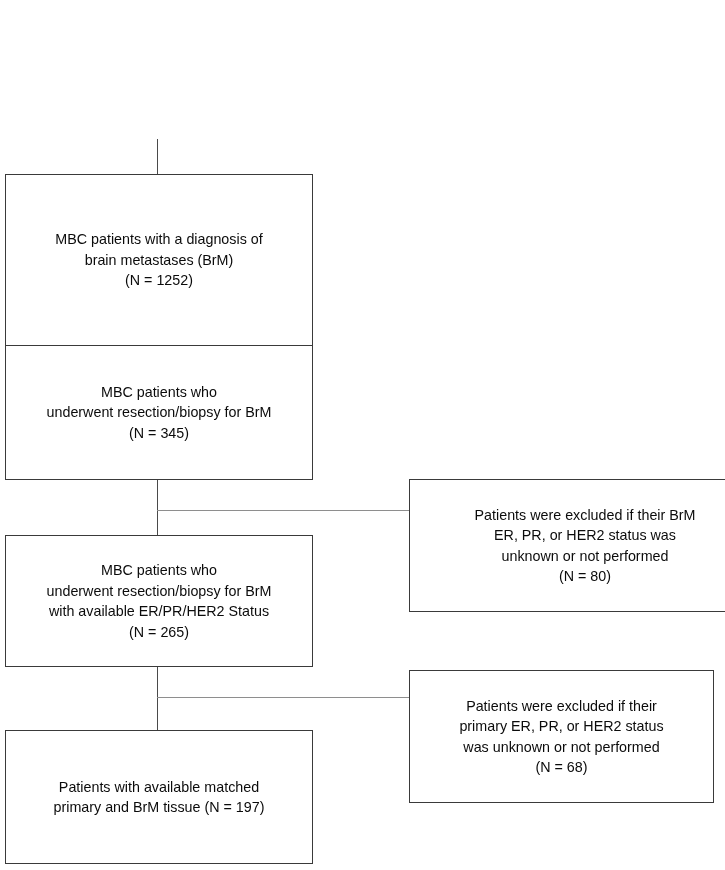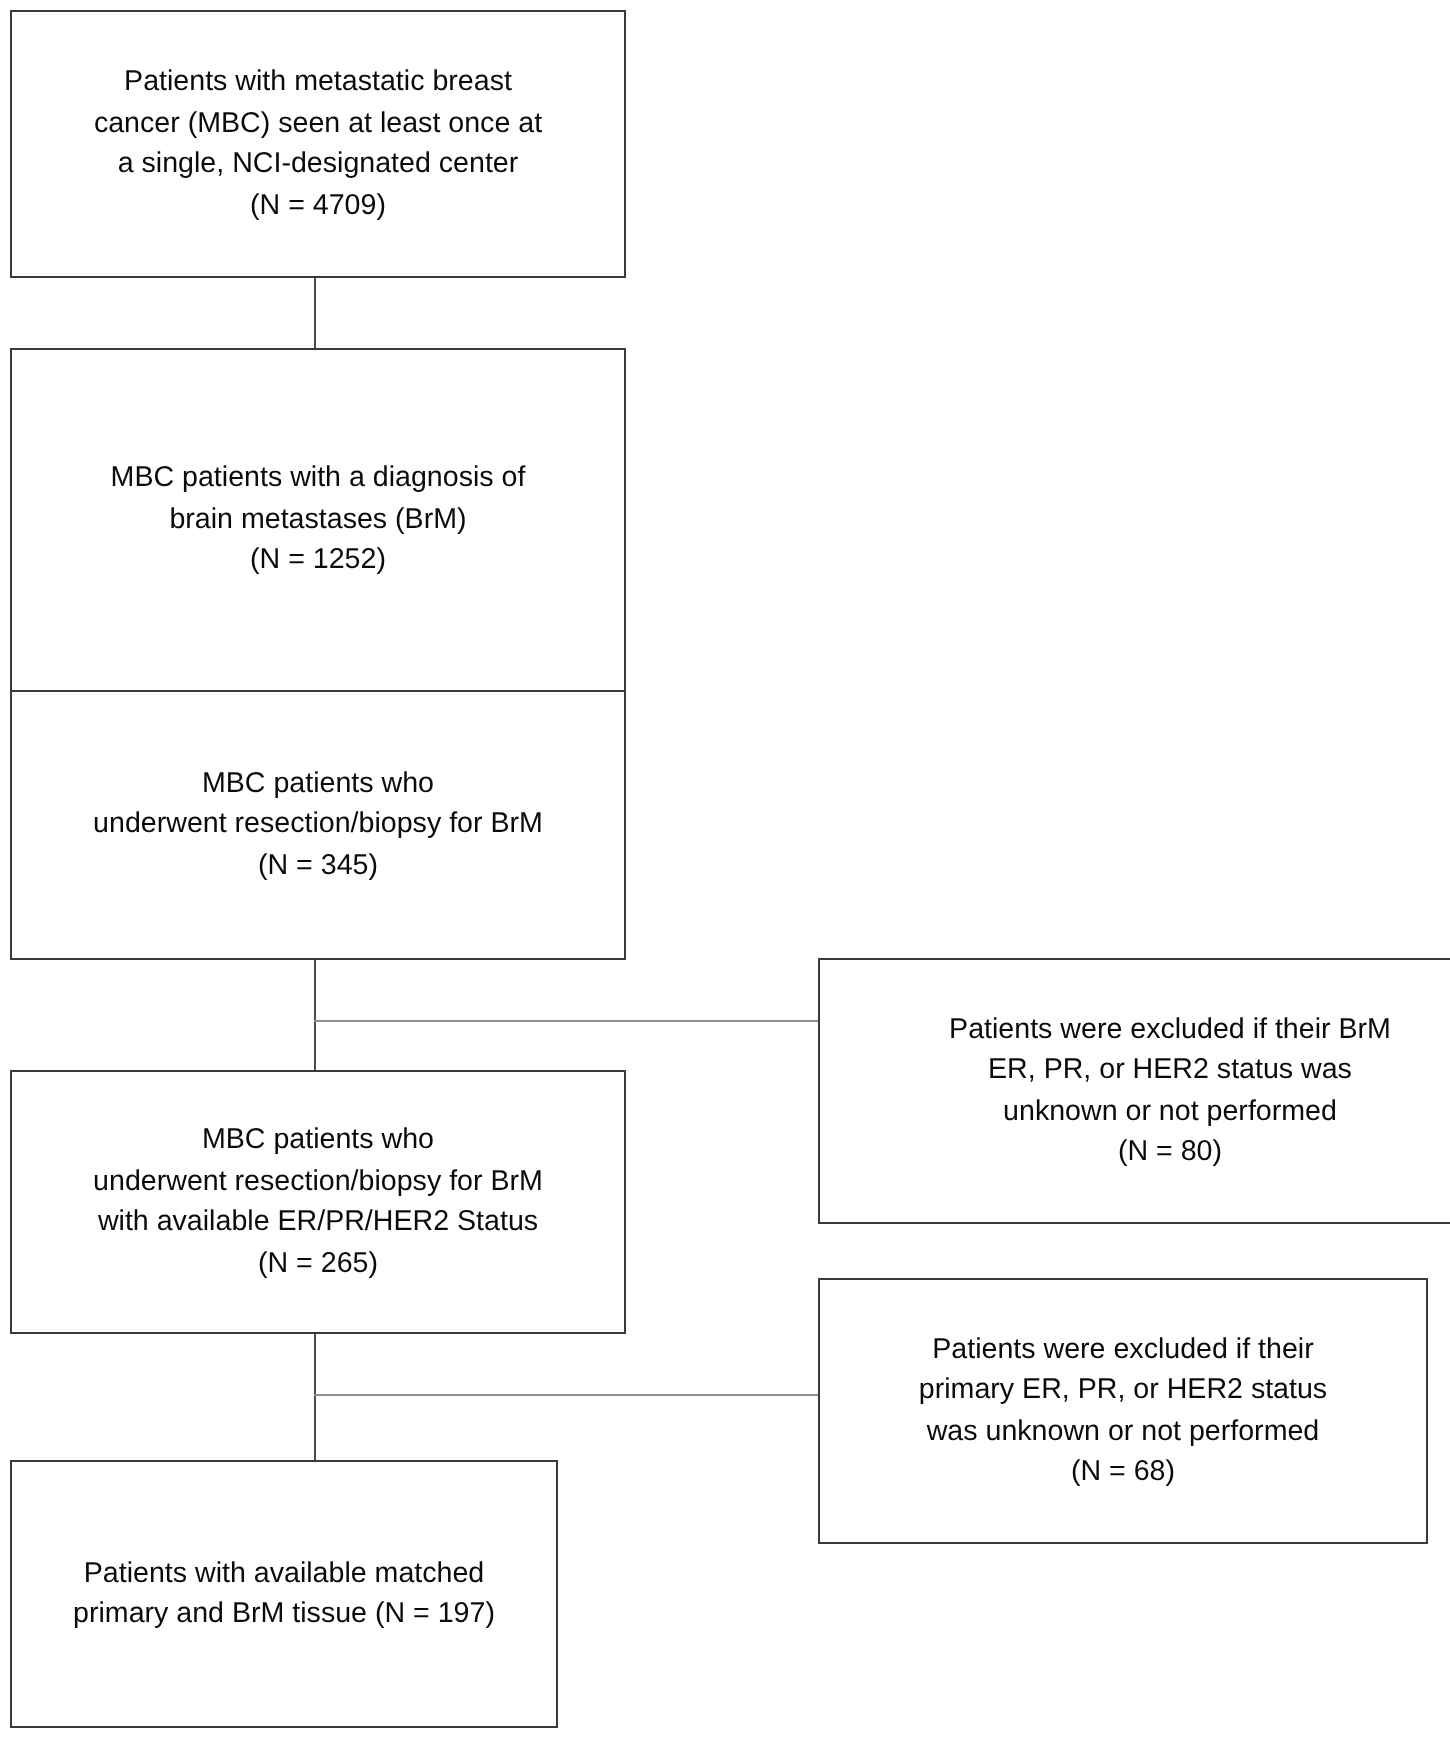--- a/index.html
+++ b/index.html
@@ -60,26 +60,20 @@
   <div class="connector-v" style="left:157px; top:310px; height:36px;"></div>
 
   <div class="connector-v" style="left:157px; top:480px; height:56px;"></div>
 
   <div class="connector-h" style="left:157px; top:510px; width:253px;"></div>
 
   <div class="connector-v" style="left:157px; top:667px; height:64px;"></div>
 
   <div class="connector-h" style="left:157px; top:697px; width:253px;"></div>
 
-  <div class="flow-box" style="left:5px; top:5px; width:308px; height:134px;">
-    <span class="box-text">Patients with metastatic breast
-cancer (MBC) seen at least once at
-a single, NCI-designated center
-(N = 4709)</span>
-  </div>
 
   <div class="flow-box" style="left:5px; top:174px; width:308px; height:172px;">
     <span class="box-text">MBC patients with a diagnosis of
 brain metastases (BrM)
 (N = 1252)</span>
   </div>
 
   <div class="flow-box" style="left:5px; top:345px; width:308px; height:135px;">
     <span class="box-text">MBC patients who
 underwent resection/biopsy for BrM
@@ -93,25 +87,25 @@
 (N = 80)</span>
   </div>
 
   <div class="flow-box" style="left:5px; top:535px; width:308px; height:132px;">
     <span class="box-text">MBC patients who
 underwent resection/biopsy for BrM
 with available ER/PR/HER2 Status
 (N = 265)</span>
   </div>
 
-  <div class="flow-box" style="left:409px; top:639px; width:305px; height:133px;">
+  <div class="flow-box" style="left:409px; top:670px; width:305px; height:133px;">
     <span class="box-text">Patients were excluded if their
 primary ER, PR, or HER2 status
 was unknown or not performed
 (N = 68)</span>
   </div>
 
-  <div class="flow-box" style="left:5px; top:730px; width:274px; height:134px;">
+  <div class="flow-box" style="left:5px; top:730px; width:308px; height:134px;">
     <span class="box-text">Patients with available matched
 primary and BrM tissue (N = 197)</span>
   </div>
 
 </div>
 
 </body></html>

